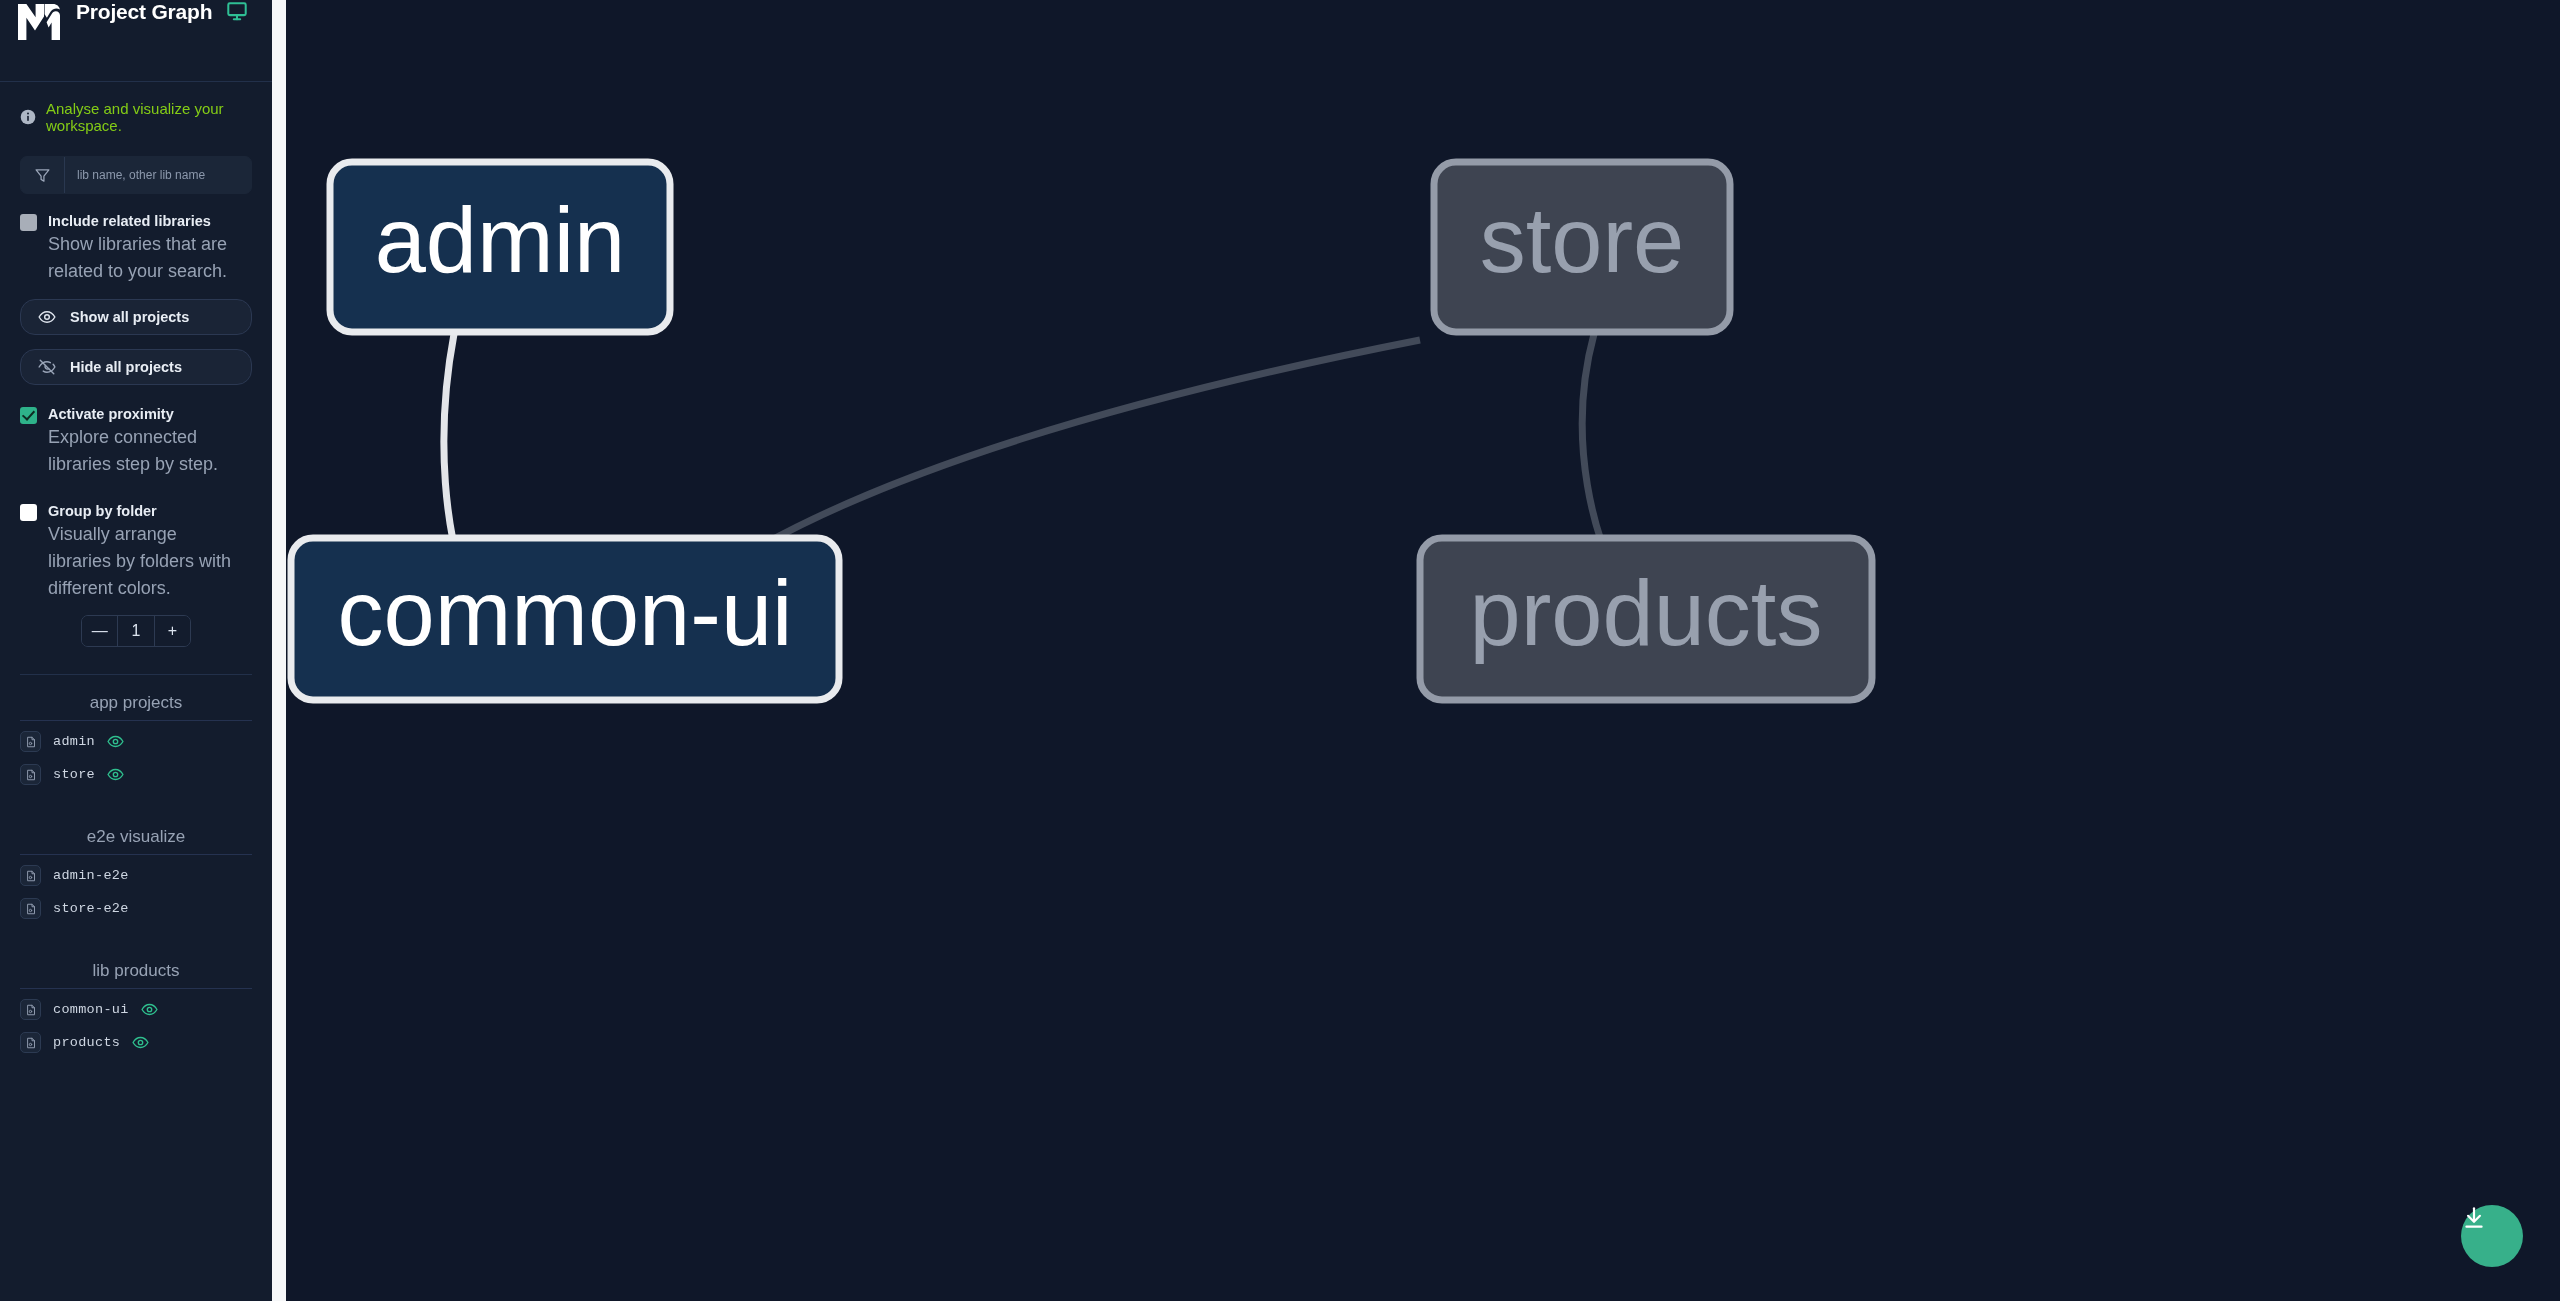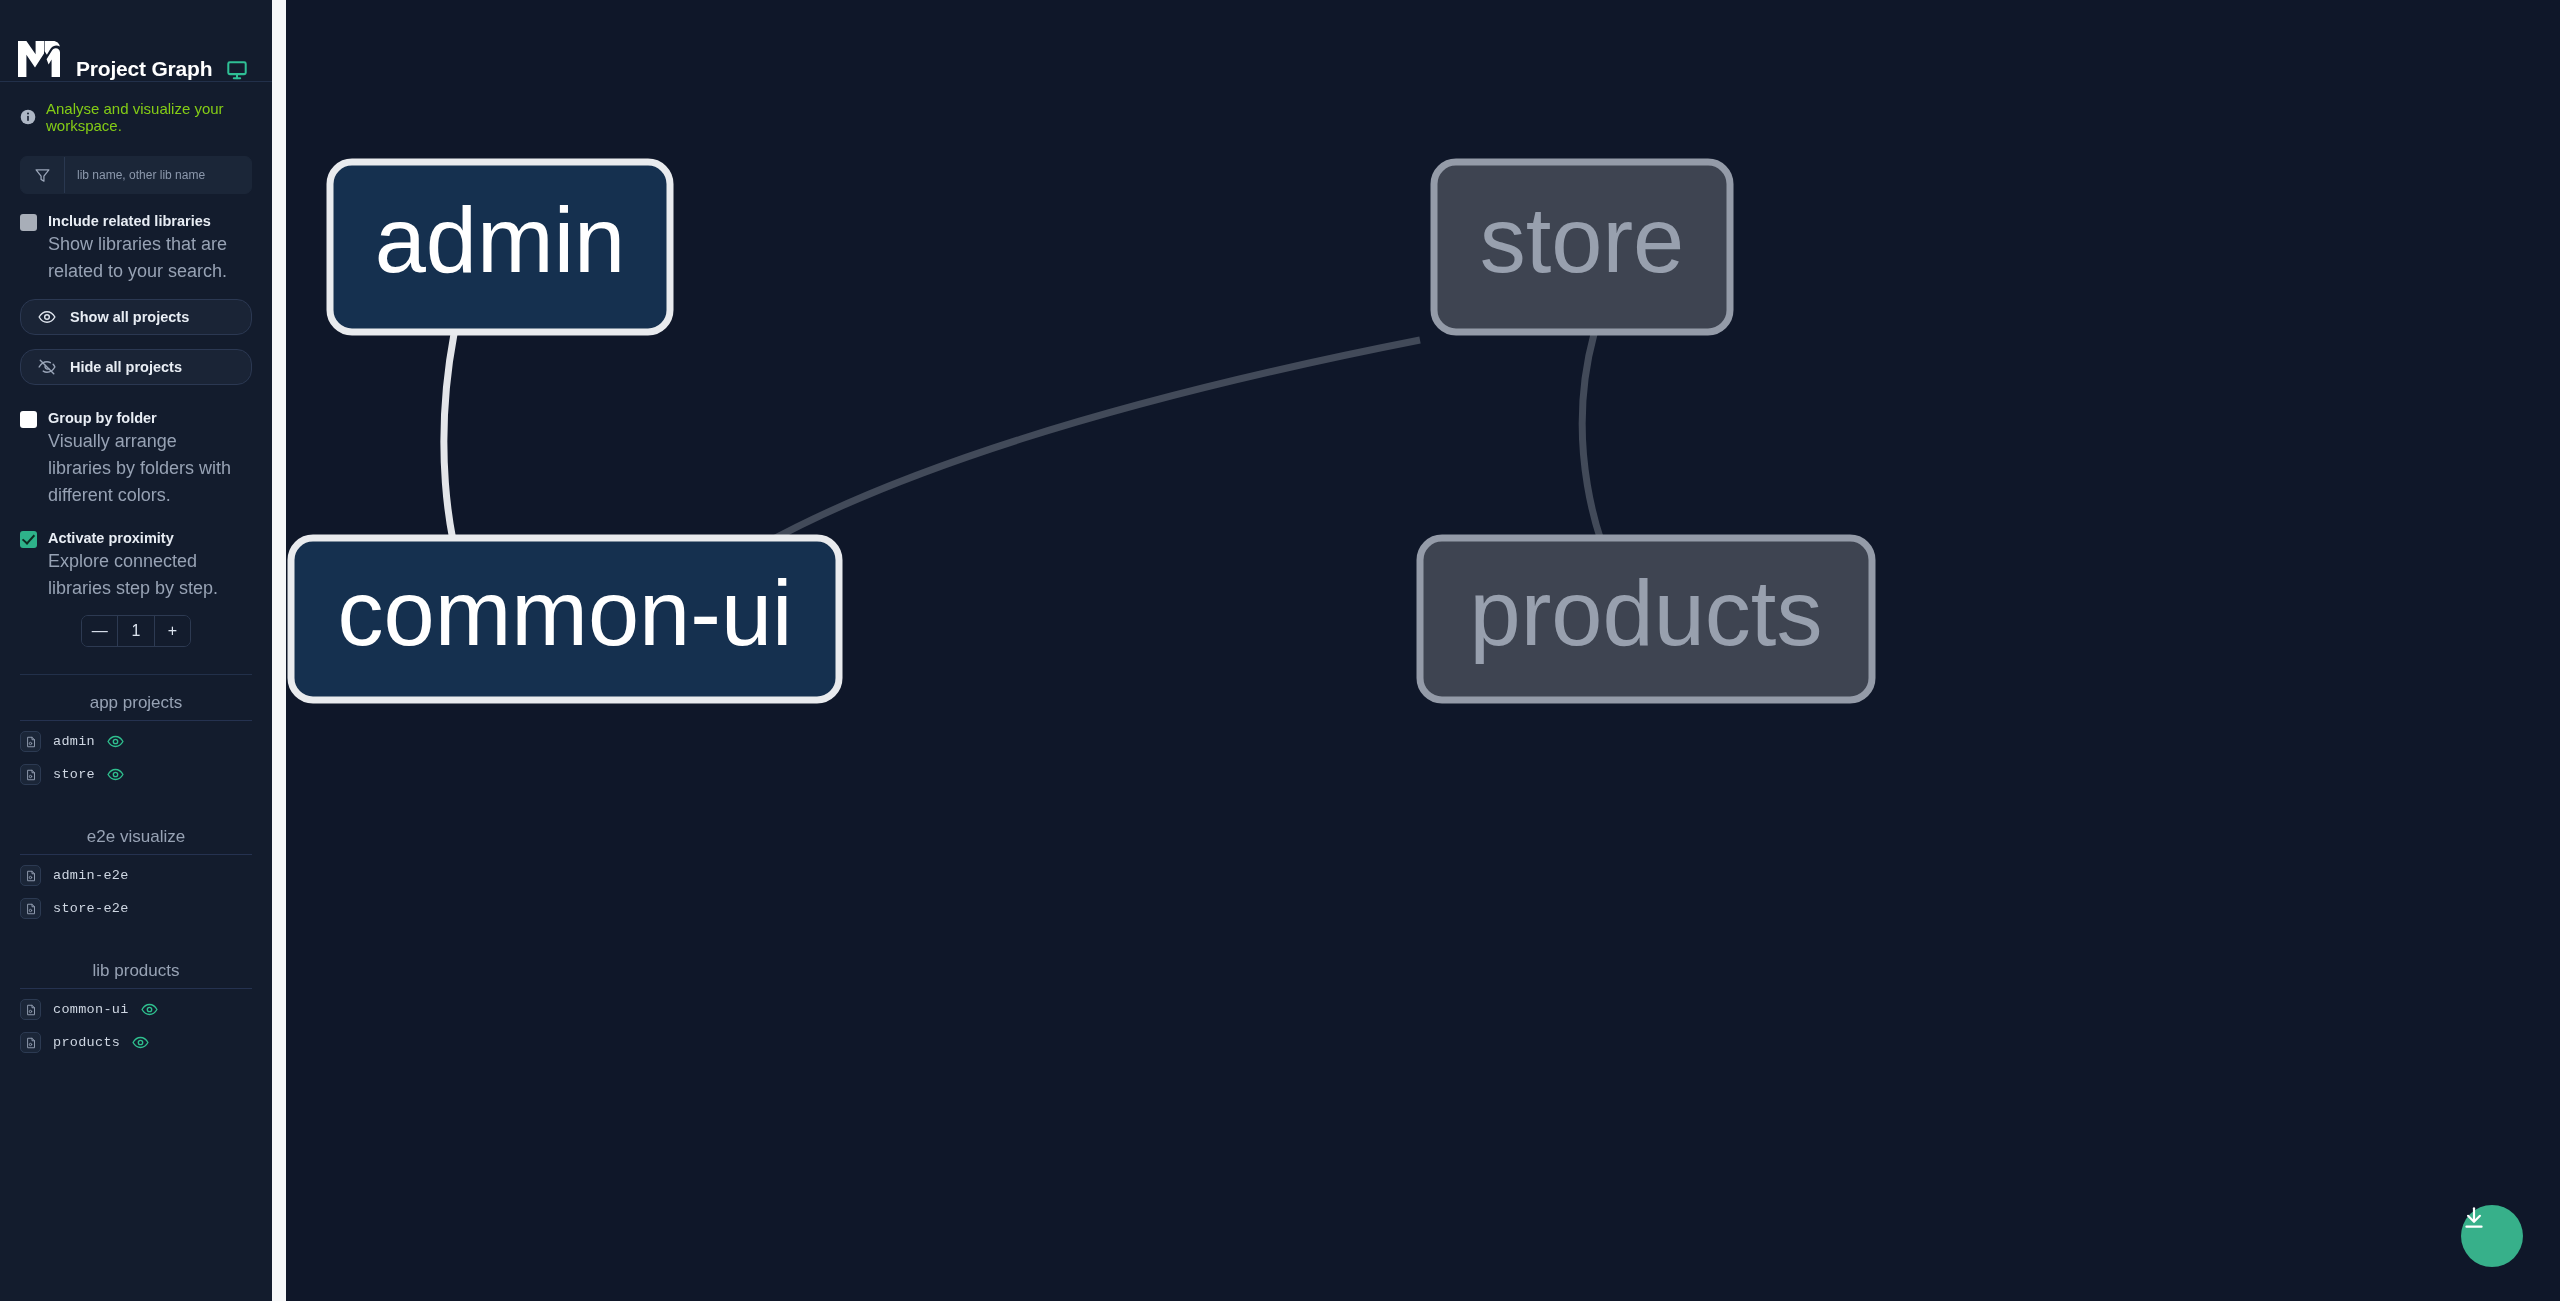--- a/index.html
+++ b/index.html
@@ -15,21 +15,21 @@
   .sidebar {
     width: 272px; height: 1301px;
     background: #131c2d;
     display: flex; flex-direction: column;
     flex: 0 0 272px;
     position: relative;
     z-index: 5;
   }
   .sb-header {
     height: 82px;
-    display: flex; align-items: flex-end;
+    display: flex; align-items: flex-start;
     padding: 0 22px 0 16px;
     gap: 14px;
     border-bottom: 1px solid #22304a;
     background: #131c2d;
   }
   .nx-logo { width: 46px; height: 44px; flex: 0 0 46px; display:block; }
   .sb-title {
     color: #ffffff; font-size: 21px; font-weight: 700;
     letter-spacing: -0.2px; white-space: nowrap;
   }
@@ -227,33 +227,33 @@
         <span>
           <svg viewBox="0 0 24 24" fill="none" stroke="#9aa5b8" stroke-width="1.9" stroke-linecap="round" stroke-linejoin="round">
             <path d="M1.5 12S5.5 5 12 5c1.7 0 3.2.5 4.5 1.2M20.2 8.4c1.4 1.6 2.3 3.6 2.3 3.6s-4 7-10.5 7c-1.9 0-3.6-.6-5-1.5"></path>
             <path d="M9.9 9.9a3.1 3.1 0 004.3 4.3"></path>
             <line x1="3" y1="3" x2="21" y2="21"></line>
           </svg>
         </span>
         <span>Hide all projects</span>
       </button>
 
+      <div class="checkrow" style="margin-top:20px;">
+        <span class="cbox green"></span>
+        <span class="ck-texts">
+          <span class="ck-label">Activate proximity</span>
+          <span class="ck-desc">Explore connected libraries step by step.</span>
+        </span>
+      </div>
+
       <div class="checkrow" style="margin-top:24px;">
         <span class="cbox white"></span>
         <span class="ck-texts">
           <span class="ck-label">Group by folder</span>
           <span class="ck-desc">Visually arrange libraries by folders with different colors.</span>
-        </span>
-      </div>
-
-      <div class="checkrow" style="margin-top:20px;">
-        <span class="cbox green"></span>
-        <span class="ck-texts">
-          <span class="ck-label">Activate proximity</span>
-          <span class="ck-desc">Explore connected libraries step by step.</span>
         </span>
       </div>
 
       <div class="prox-stepper">
         <div>—</div>
         <div class="prox-val">1</div>
         <div>+</div>
       </div>
 
       <div class="sb-divider"></div>

